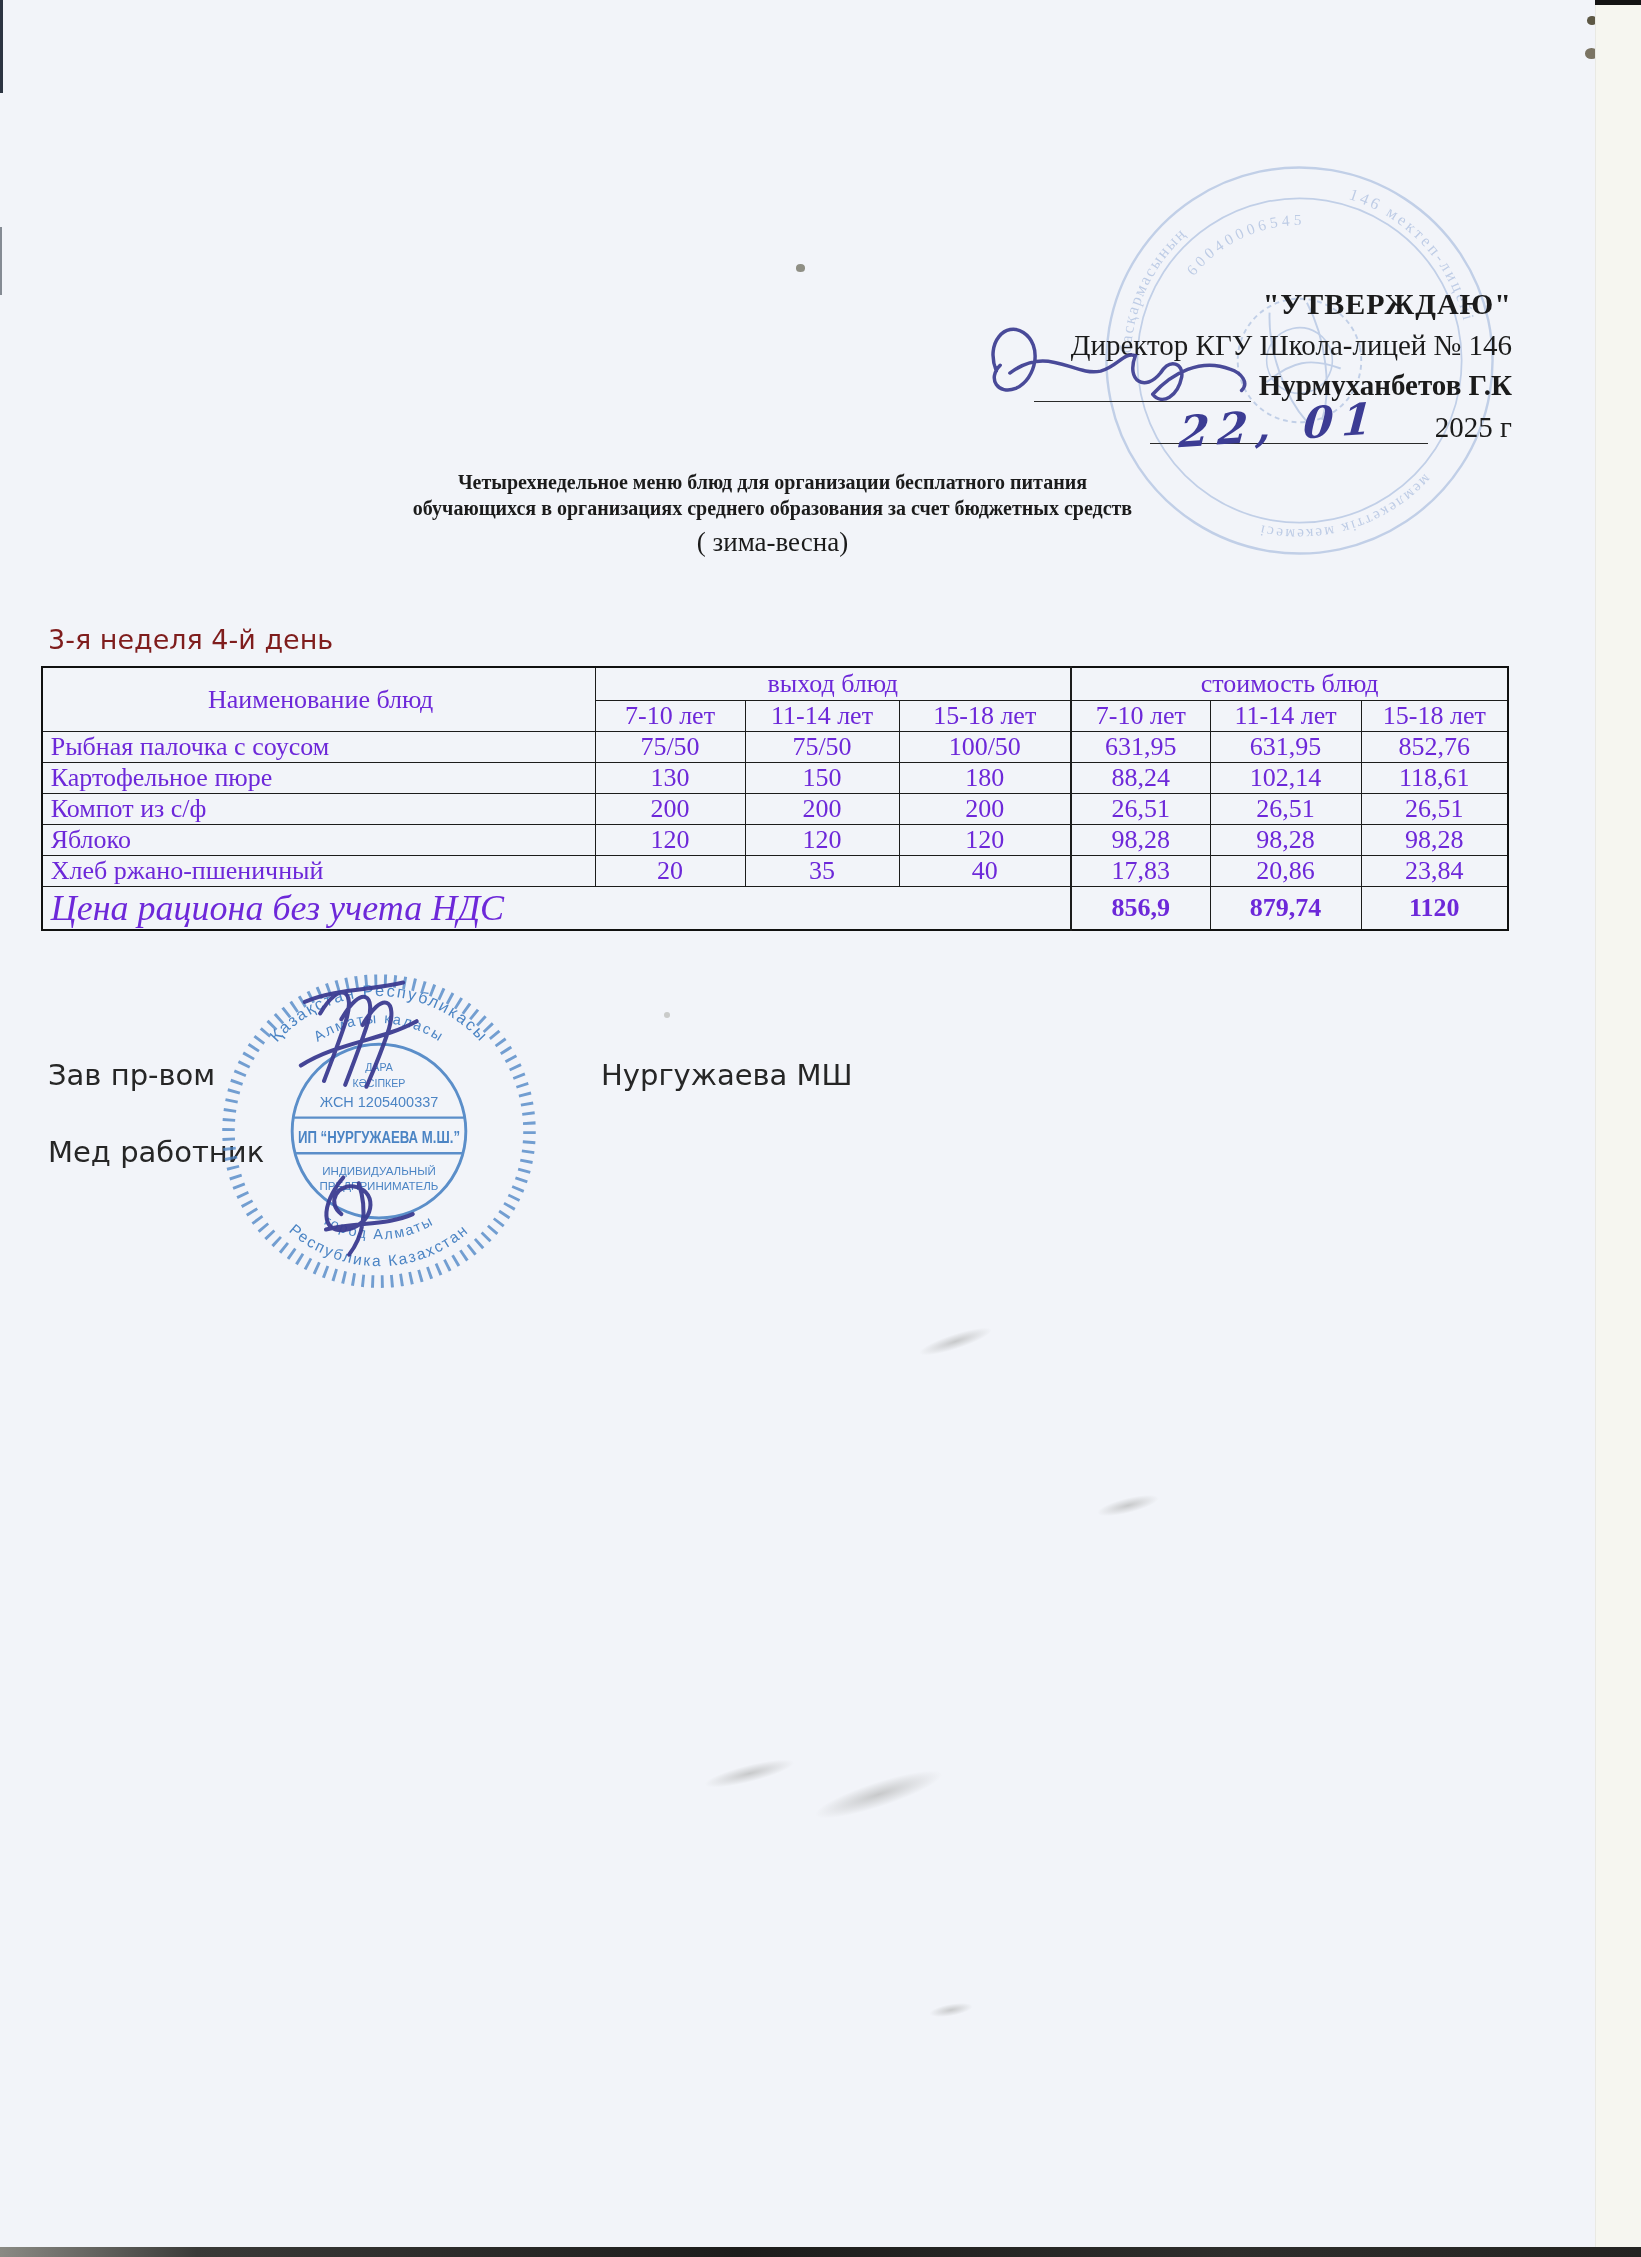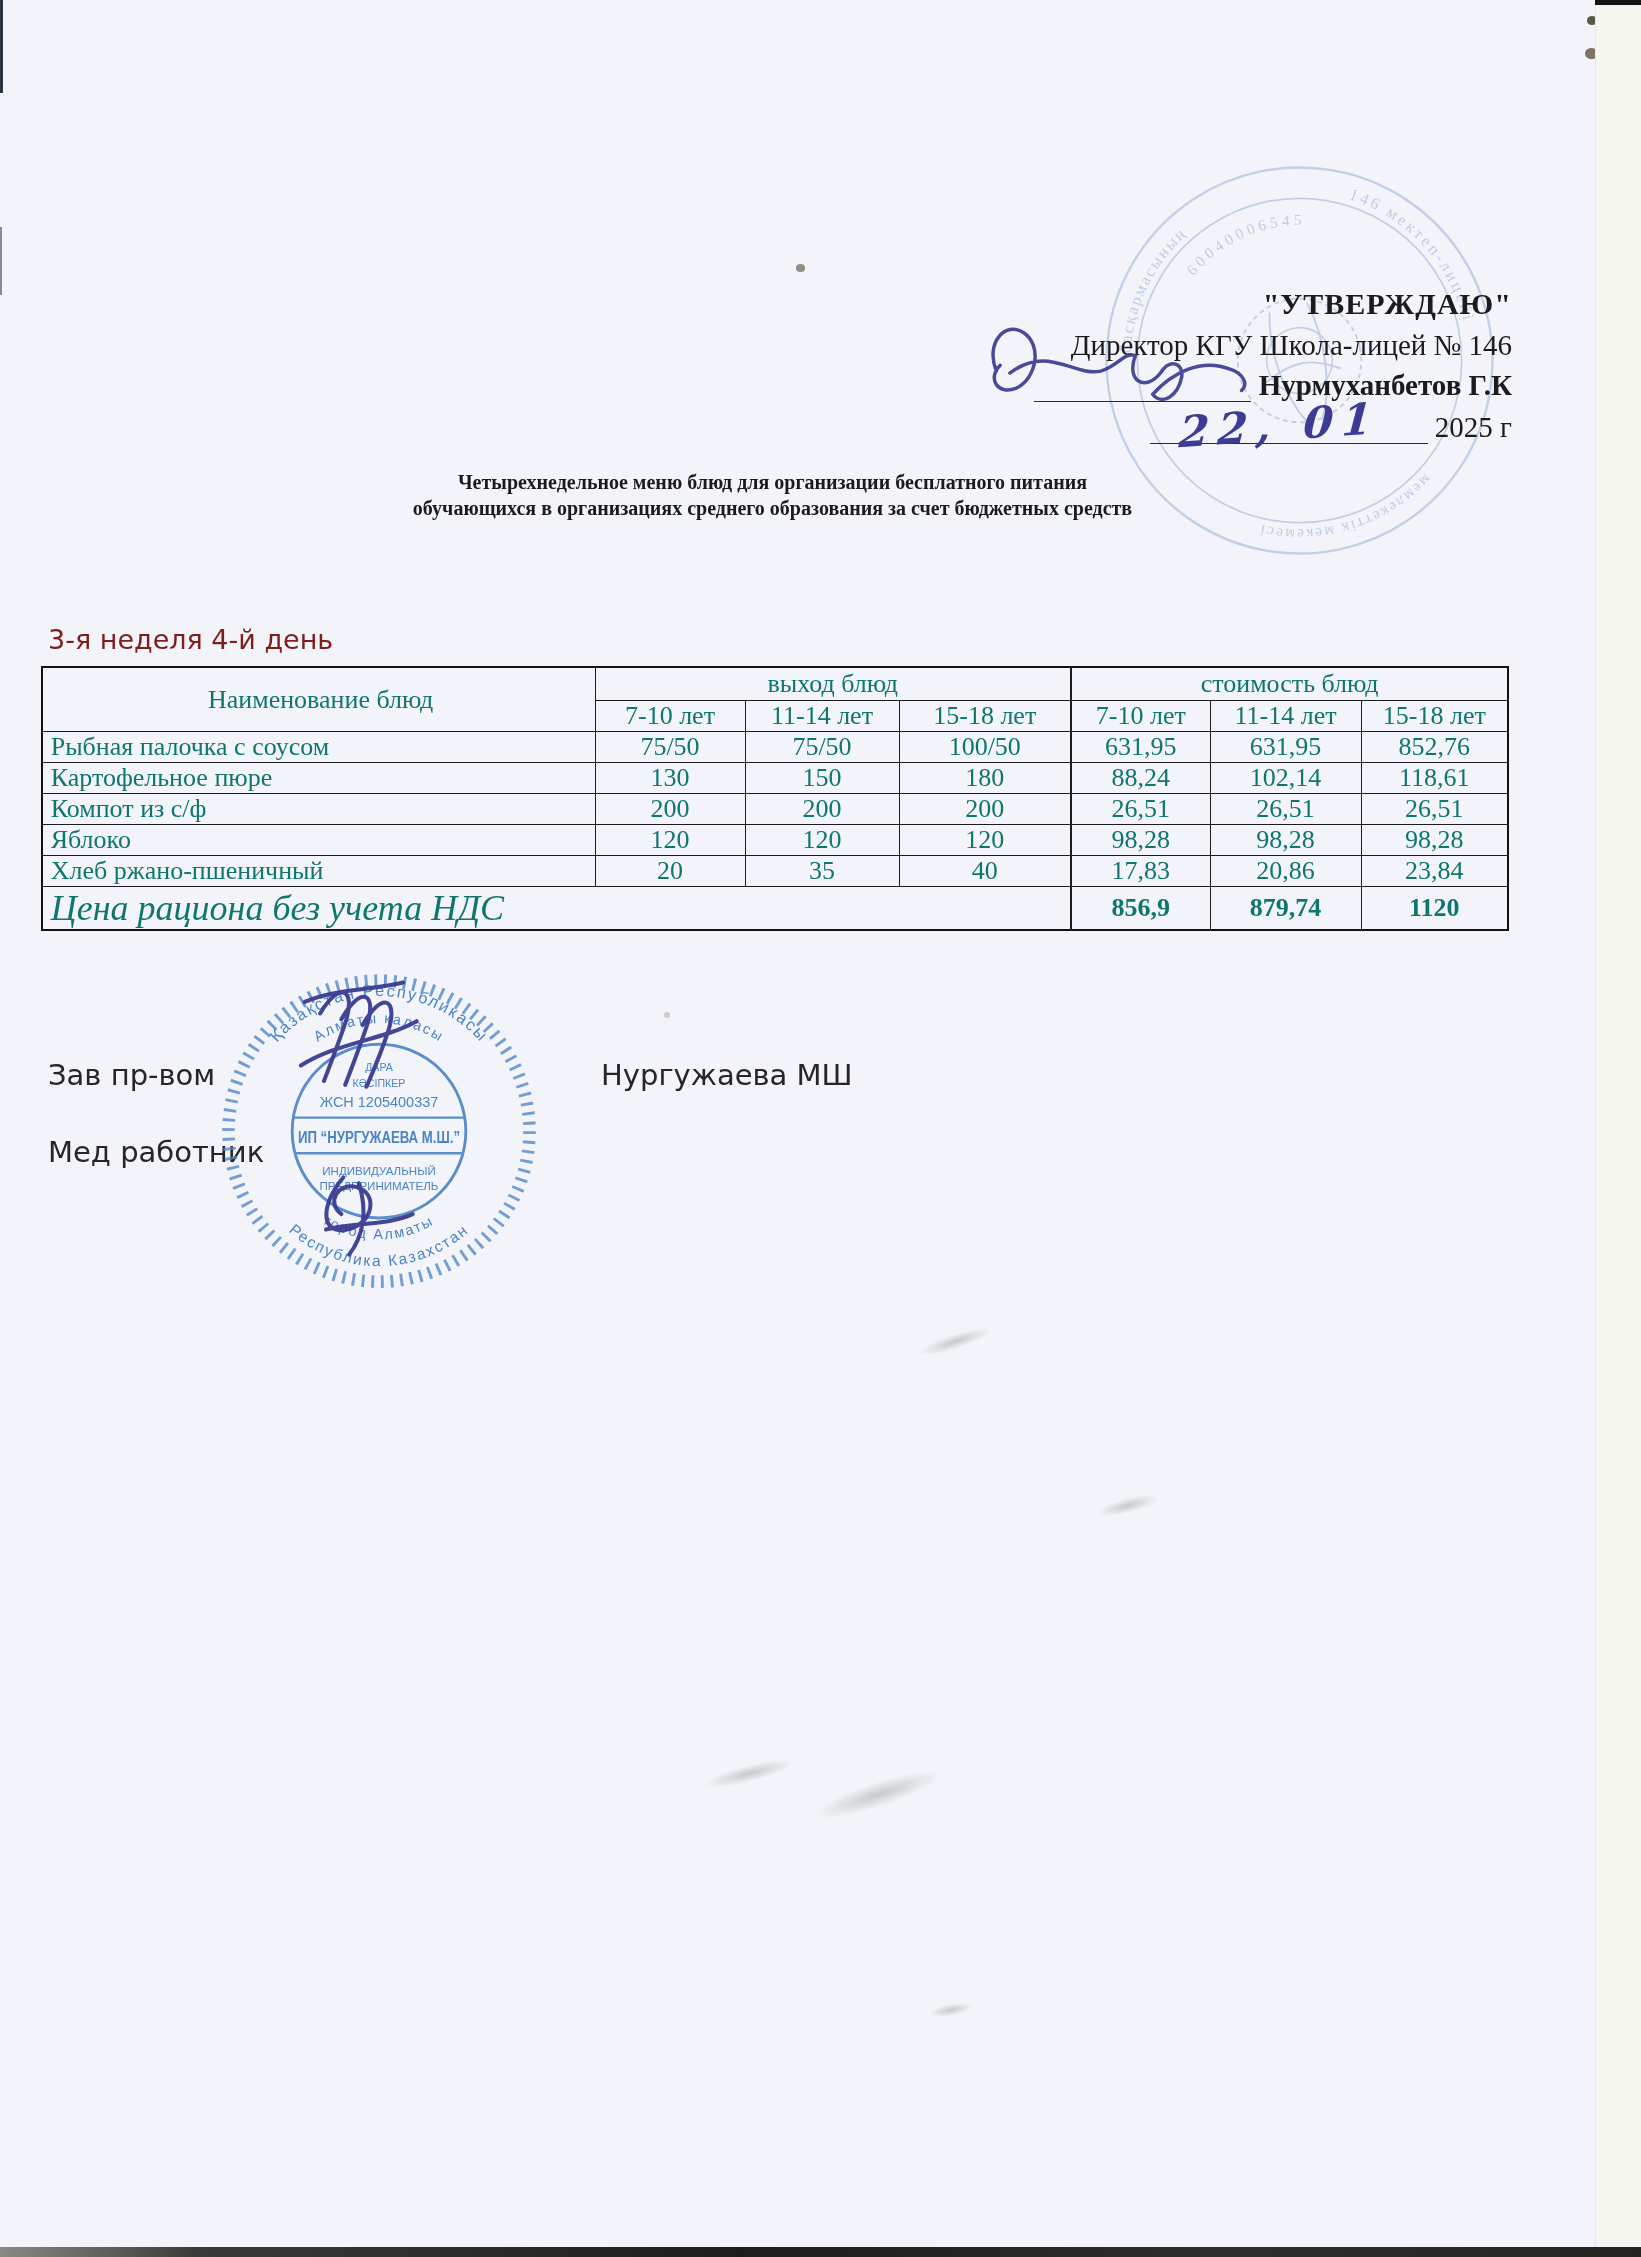--- a/index.html
+++ b/index.html
@@ -27,21 +27,21 @@
              color:#3c3c94;font-size:43px;letter-spacing:8.7px;transform:rotate(-4deg) skewX(-8deg);white-space:nowrap;}
   .dir-sign{position:absolute;left:977px;top:311px;width:309px;height:126px;}
   
   .title{position:absolute;left:58px;top:470px;width:1429px;text-align:center;line-height:1.28;}
   .title-main{font-size:20px;font-weight:bold;}
   .title-sub{font-size:27px;margin-top:3.9px;}
   
   .week-label{position:absolute;left:48px;top:624px;font-family:"DejaVu Sans","Liberation Sans",sans-serif;font-size:27px;color:#7f1d1d;}
   
   .menu-table{position:absolute;left:41px;top:666px;border-collapse:collapse;table-layout:fixed;width:1466px;
-              font-size:26px;color:#0f766e;padding-left:8px;}
+              font-size:26px;color:#6d28d9;padding-left:8px;}
   .menu-table td{border:1.9px solid #1c1c1c;padding:0 3.9px;text-align:center;overflow:hidden;white-space:nowrap;}
   .menu-table{border:2.9px solid #111;}
   .menu-table .name-cell{text-align:left;padding-left:7.7px;}
   .menu-table .cost-sep{border-left-width:2.9px;}
   .menu-table tr.hrow1 td{height:32px;}
   .menu-table tr.hrow2 td{height:29px;}
   .menu-table tr.drow td{height:30px;}
   .menu-table tr.trow td{height:37px;font-weight:bold;}
   .menu-table tr.trow td.label{font-weight:normal;font-style:italic;font-size:36px;text-align:left;padding-left:7.7px;}
   
@@ -96,20 +96,21 @@
 
   <svg class="dir-sign" viewBox="0 0 320 130">
     <path d="M20,62 C8,32 30,10 48,22 C68,35 62,70 40,80 C22,87 10,70 24,56
              M34,64 C74,34 100,68 128,62 C146,57 152,42 164,46 C154,72 174,84 190,64 C200,48 214,54 212,68 C208,88 192,98 182,86
              M182,86 C202,64 232,48 262,60 C274,64 282,74 274,82" fill="none" stroke="#3b3b90" stroke-width="3.6" stroke-linecap="round" opacity=".92"></path>
   </svg>
 
   <div class="title">
     <div class="title-main">Четырехнедельное меню блюд для организации бесплатного питания</div>
     <div class="title-main">обучающихся в организациях среднего образования за счет бюджетных средств</div>
+    <div class="title-sub">( зима-весна)</div>
   </div>
 
   <div class="week-label">3-я неделя  4-й день</div>
 
   <table class="menu-table">
     <colgroup>
       <col style="width:553px">
         <col style="width:150px">
         <col style="width:154px">
         <col style="width:172px">

